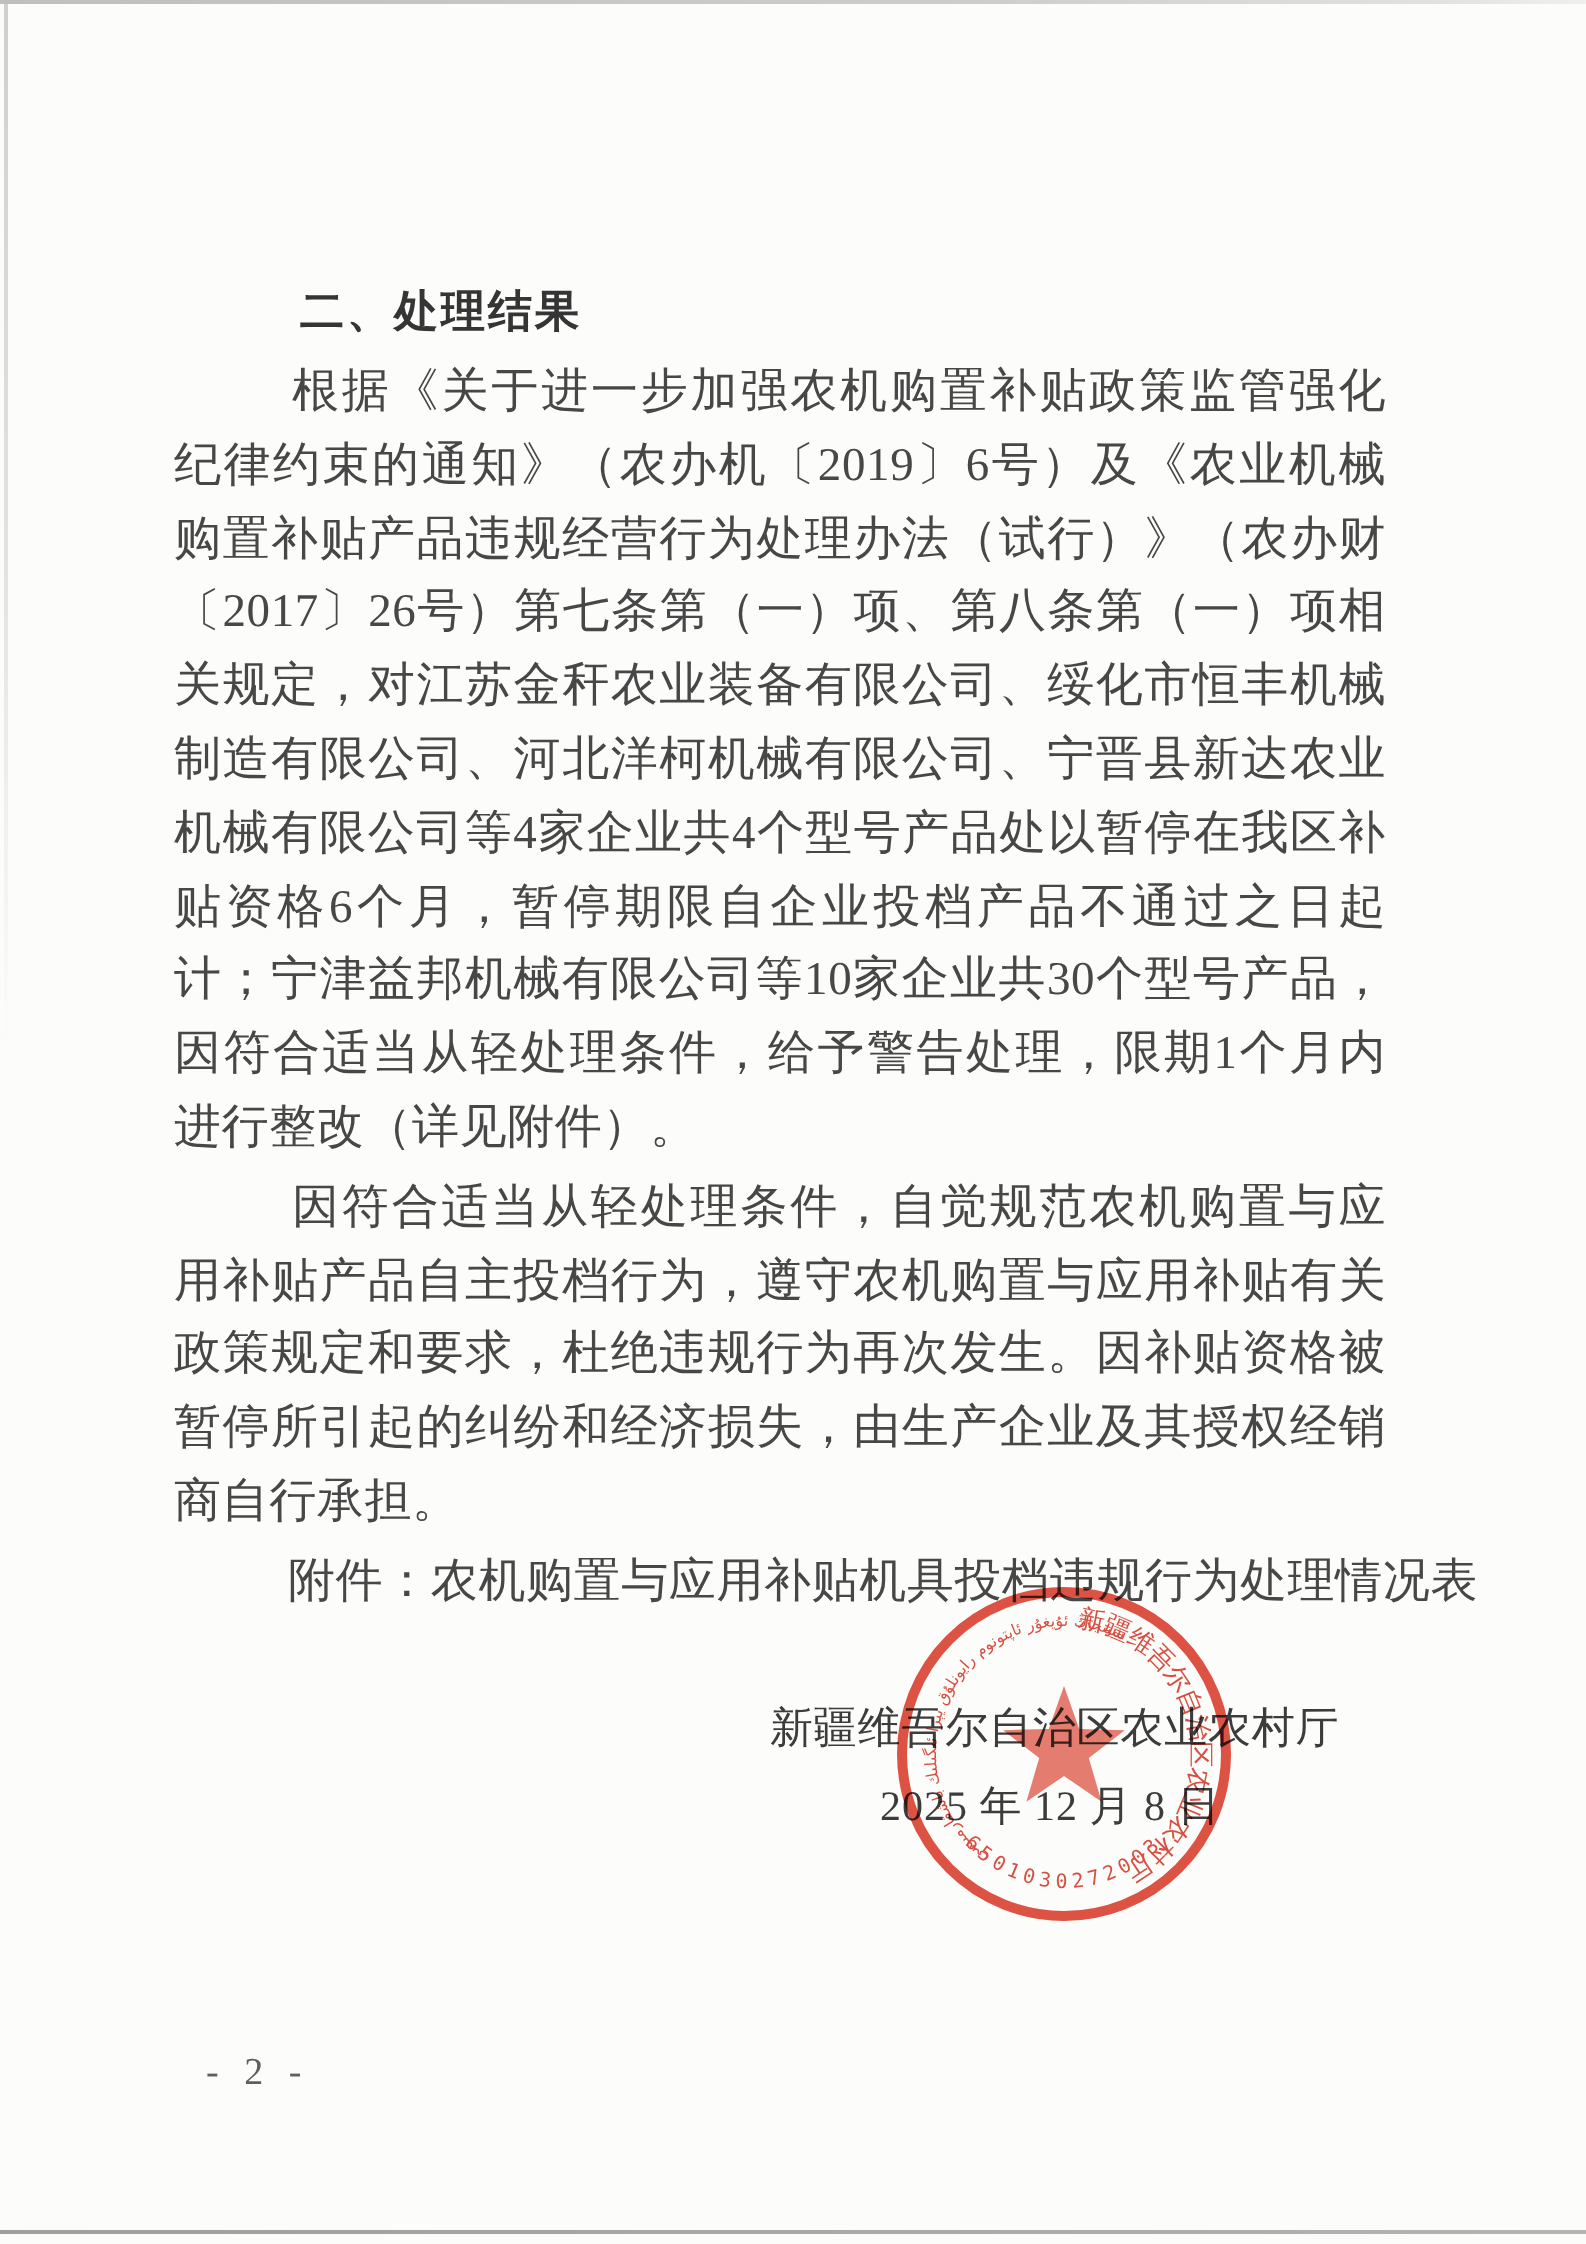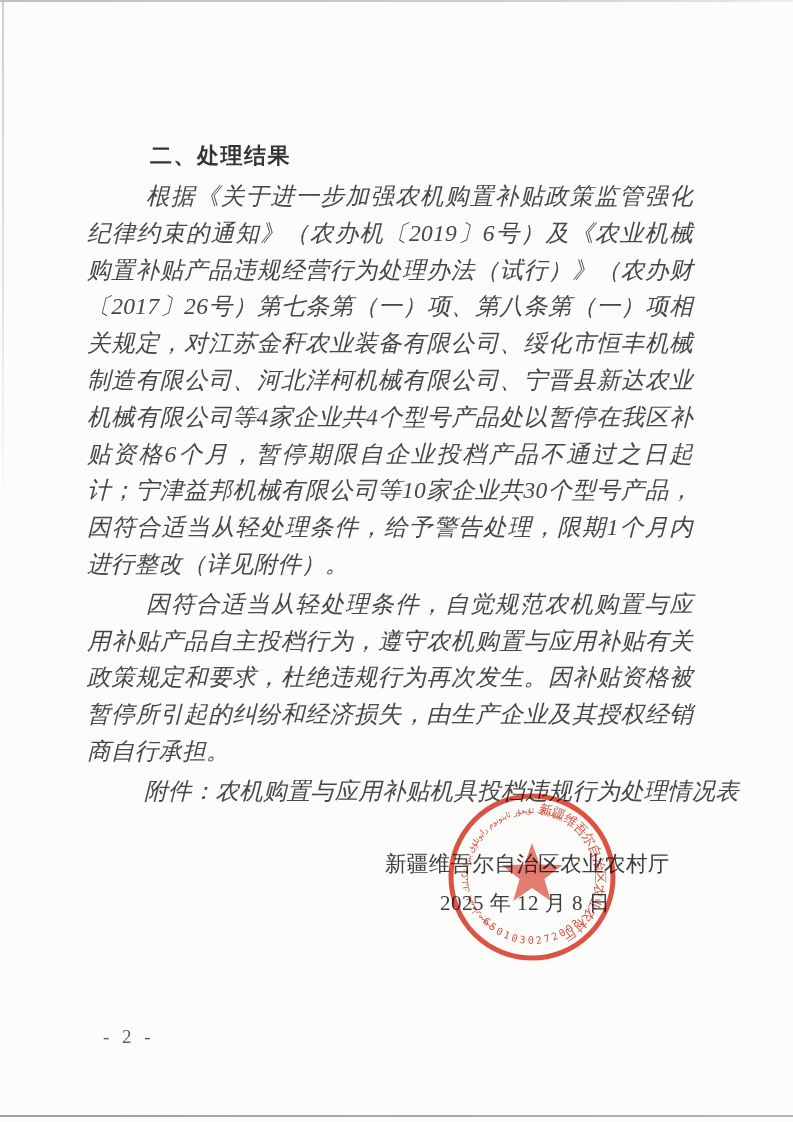--- a/index.html
+++ b/index.html
@@ -30,21 +30,20 @@
     position:absolute;left:150px;top:141px;margin:0;
     font-family:"Liberation Sans","DejaVu Sans",sans-serif;
     font-size:22px;font-weight:700;color:#353535;
     letter-spacing:1.5px;white-space:nowrap;
   }
   .content{
     position:absolute;left:87px;top:178px;width:606px;
     font-size:23.5px;line-height:36.8px;color:#474747;
     text-align:justify;text-justify:inter-character;
     letter-spacing:0.3px;
-    font-style:italic;
   }
   .content p{margin:0;text-indent:59px;}
   .content p + p{margin-top:3px;}
   .attachment{
     margin-top:38px;
     padding-left:57px;
     text-indent:0 !important;
     text-align:left;
     white-space:nowrap;
   }

